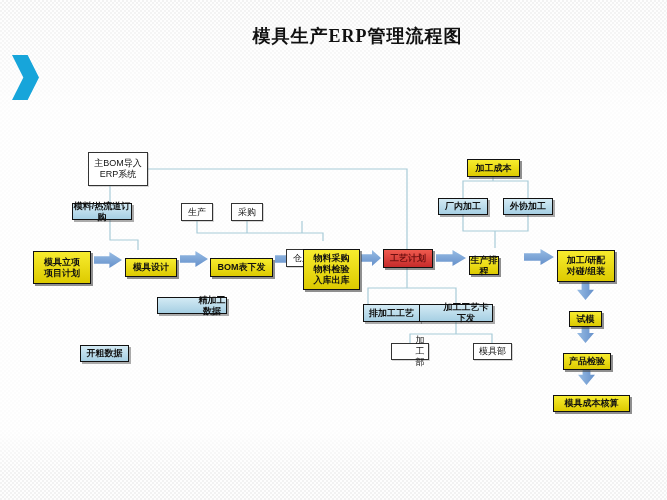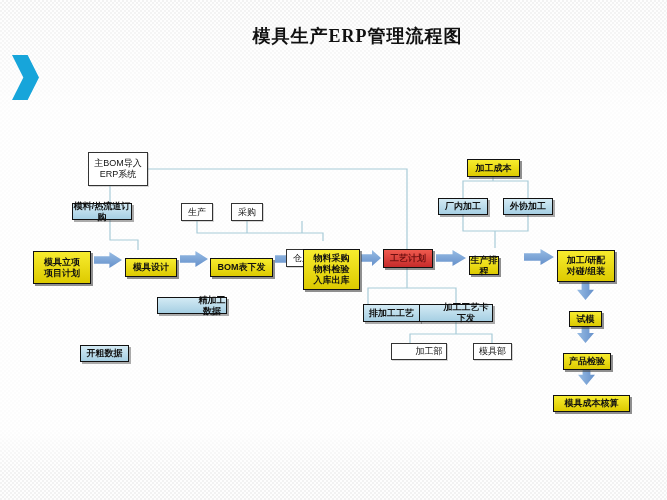--- a/index.html
+++ b/index.html
@@ -120,19 +120,19 @@
 物料检验
 入库出库</div>
       <div class="node node-red" style="left: 383px; top: 249px; width: 50px; height: 19px;">工艺计划</div>
       <div class="node node-yellow" style="left: 469px; top: 248px; width: 30px; height: 19px;">生产排程</div>
       <div class="node node-yellow" style="left: 557px; top: 242px; width: 58px; height: 32px;">加工/研配
 对碰/组装</div>
       <div class="node node-blue" style="left: 80px; top: 297px; width: 49px; height: 17px; margin-top: 48px;">开粗数据</div>
       <div class="node node-blue" style="left: 157px; top: 297px; width: 70px; height: 17px; padding-left: 40px;">精加工数据</div>
       <div class="node node-blue" style="left: 339px; top: 304px; width: 57px; height: 18px; margin-left: 24px;">排加工工艺</div>
       <div class="node node-blue" style="left: 419px; top: 304px; width: 74px; height: 18px; padding-left: 20px;">加工工艺卡下发</div>
-      <div class="node node-white" style="left: 391px; top: 343px; width: 56px; height: 17px; padding-left: 20px;">加工部</div>
+      <div class="node node-white" style="left: 391px; top: 343px; width: 38px; height: 17px; padding-left: 20px;">加工部</div>
       <div class="node node-white" style="left: 473px; top: 343px; width: 39px; height: 17px;">模具部</div>
       <div class="node node-yellow" style="left: 569px; top: 303px; width: 33px; height: 16px;">试模</div>
       <div class="node node-yellow" style="left: 563px; top: 345px; width: 48px; height: 17px;">产品检验</div>
       <div class="node node-yellow" style="left: 553px; top: 387px; width: 77px; height: 17px;">模具成本核算</div>
     </div>
 </div>
 
 </body></html>

